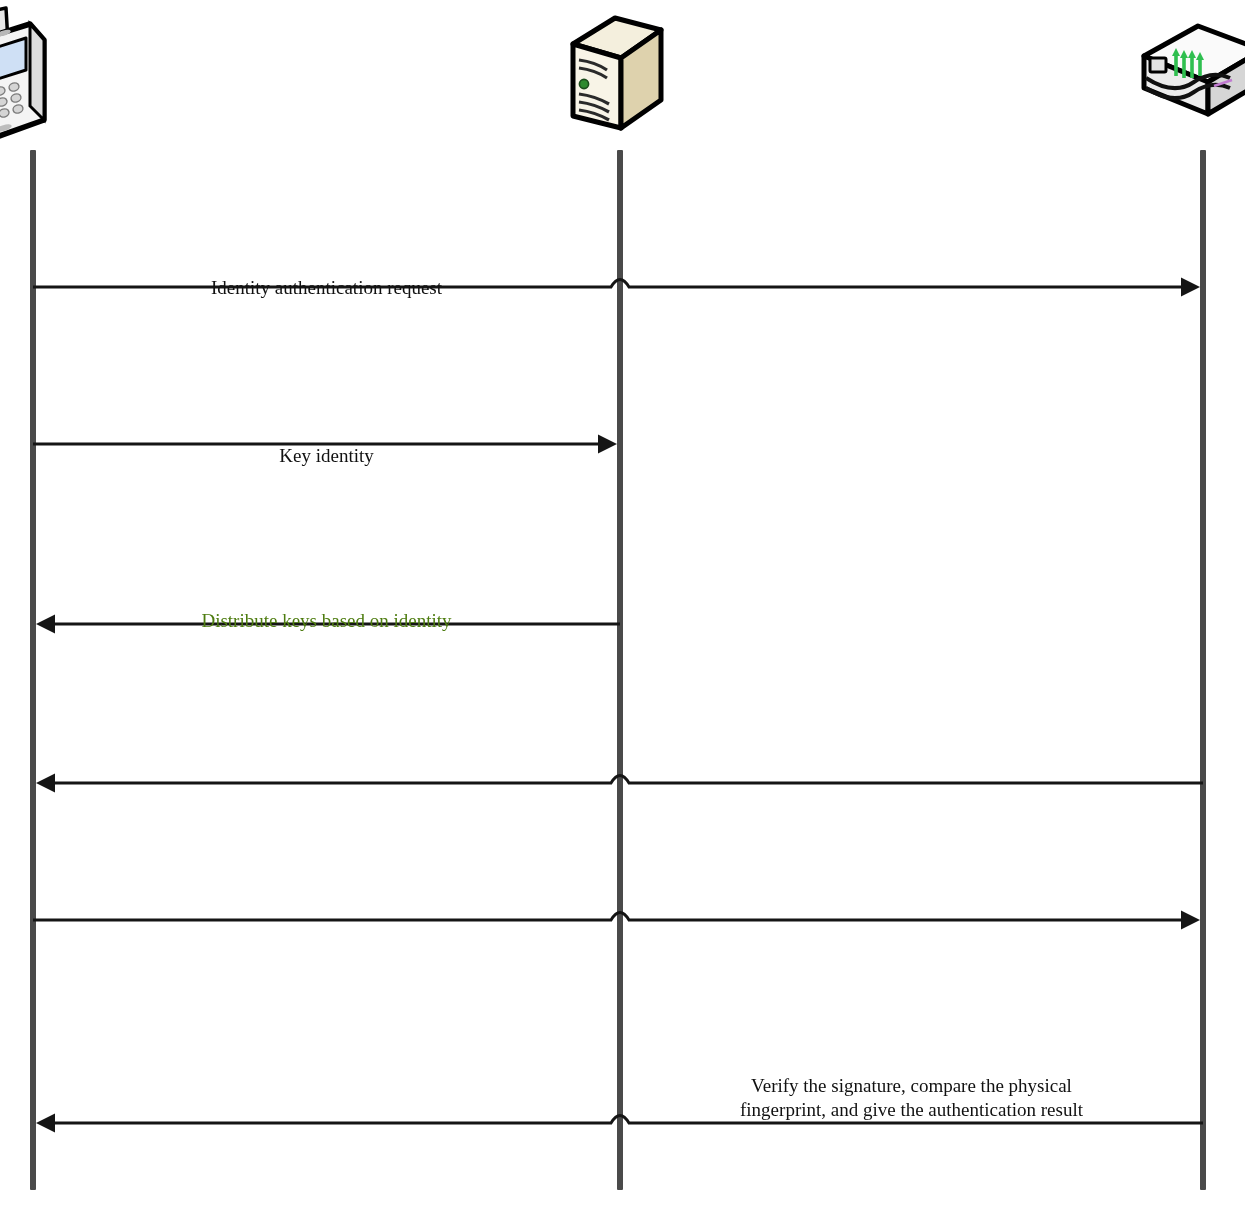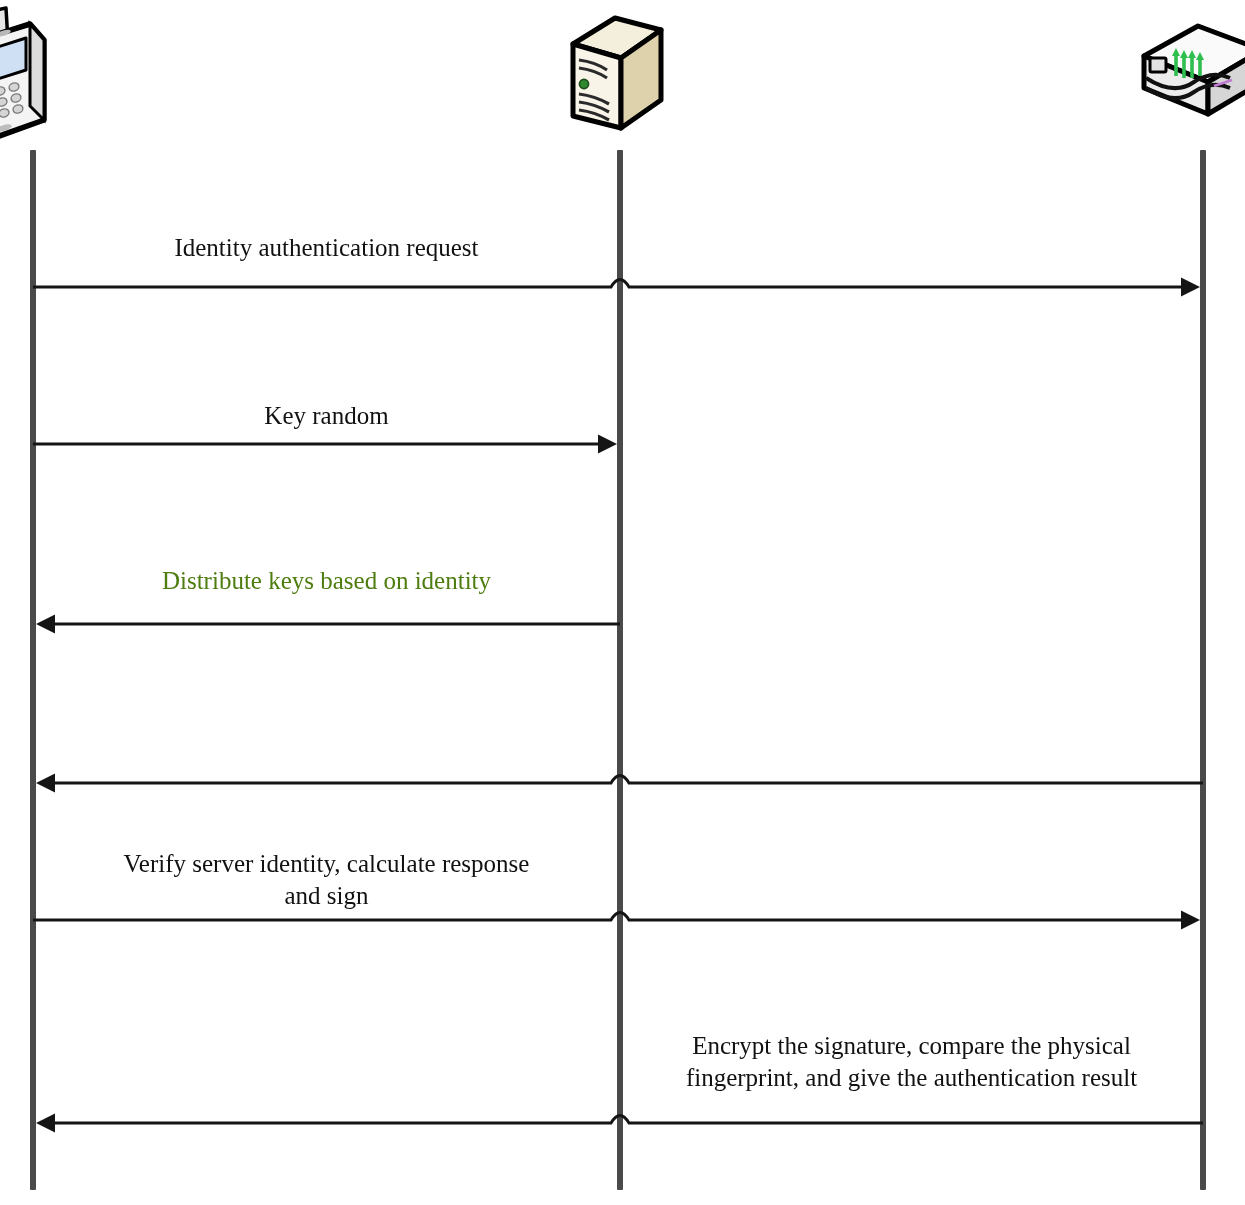--- a/index.html
+++ b/index.html
@@ -37,24 +37,25 @@
     top: 0;
     width: 1245px;
     height: 1205px;
     pointer-events: none;
   }
 
   .msg-label {
     position: absolute;
     text-align: center;
     color: #111111;
-    font-size: 25px;
+    font-size: 19px;
     line-height: 1.26;
     font-family: "Liberation Serif", "DejaVu Serif", serif;
     white-space: pre-line;
+    margin-top: 44px;
   }
 </style>
 </head>
 <body>
 
 <div id="diagram-root">
 
   <div class="actor-icon" id="icon-mobile" style="left: -42px; top: 4px;">
     <svg viewBox="0 0 150 140" width="150" height="140" aria-hidden="true">
       <g>
@@ -152,20 +153,18 @@
       <polygon points="36,624 55,614.5 55,633.5" fill="#151515"></polygon>
       <path d="M 1203 783 L 629 783 Q 620 768 611 783 L 55 783" fill="none" stroke="#151515" stroke-width="3"></path>
       <polygon points="36,783 55,773.5 55,792.5" fill="#151515"></polygon>
       <path d="M 33 920 L 611 920 Q 620 905 629 920 L 1181 920" fill="none" stroke="#151515" stroke-width="3"></path>
       <polygon points="1200,920 1181,910.5 1181,929.5" fill="#151515"></polygon>
       <path d="M 1203 1123 L 629 1123 Q 620 1108 611 1123 L 55 1123" fill="none" stroke="#151515" stroke-width="3"></path>
       <polygon points="36,1123 55,1113.5 55,1132.5" fill="#151515"></polygon>
     </svg>
 
   <div class="msg-label" style="left: 33px; width: 587px; top: 232px; color: rgb(17, 17, 17);">Identity authentication request</div>
-  <div class="msg-label" style="left: 33px; width: 587px; top: 400px; color: rgb(17, 17, 17);">Key random</div>
+  <div class="msg-label" style="left: 33px; width: 587px; top: 400px; color: rgb(17, 17, 17);">Key identity</div>
   <div class="msg-label" style="left: 33px; width: 587px; top: 565px; color: #4d7c0f;">Distribute keys based on identity</div>
-  <div class="msg-label" style="left: 33px; width: 587px; top: 848px; color: rgb(17, 17, 17);">Verify server identity, calculate response
-and sign</div>
-  <div class="msg-label" style="left: 620px; width: 583px; top: 1030px; color: rgb(17, 17, 17);">Encrypt the signature, compare the physical
+  <div class="msg-label" style="left: 620px; width: 583px; top: 1030px; color: rgb(17, 17, 17);">Verify the signature, compare the physical
 fingerprint, and give the authentication result</div>
 
 </div>
 
 </body></html>

